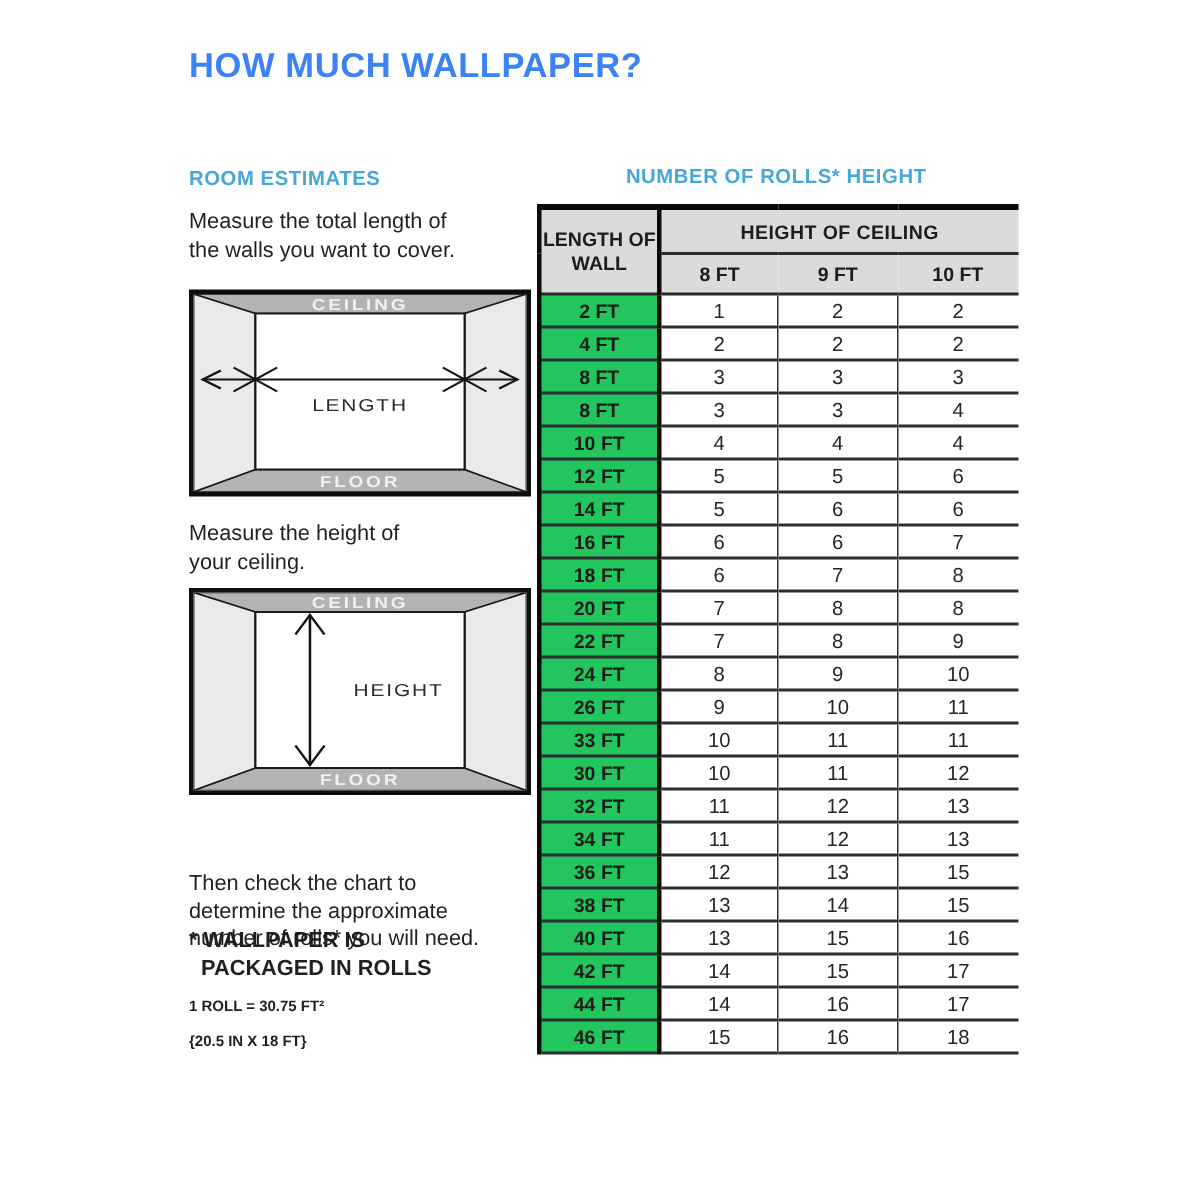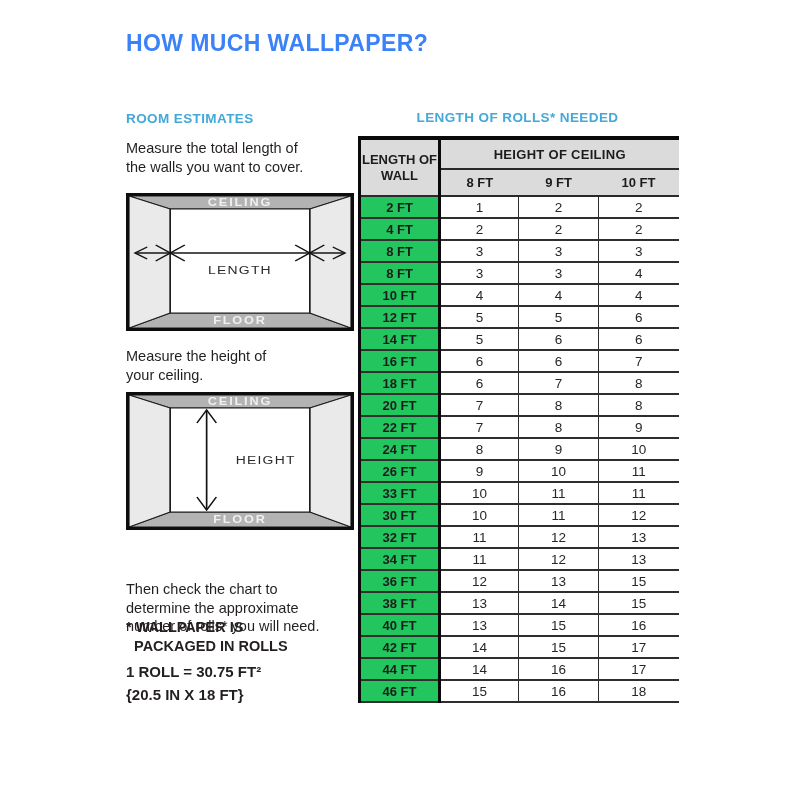--- a/index.html
+++ b/index.html
@@ -10,21 +10,21 @@
 
   .section-heading { font-size:13.5px; font-weight:bold; color:#45a8d9; letter-spacing:0.4px; }
   .left-heading { position:absolute; left:126px; top:111px; }
 
   .step-text { position:absolute; left:126px; width:235px; font-size:14.5px; line-height:18.5px; color:#231f20; white-space:pre-line; }
   .step1 { top:139px; }
   .step2 { top:347px; }
   .step3 { top:580px; }
 
   .footnote { position:absolute; left:126px; top:618px; font-size:14.5px; font-weight:bold; line-height:19px; white-space:pre; }
-  .roll-info { position:absolute; left:126px; top:660px; font-size:15px; font-weight:bold; line-height:23px; white-space:pre-line; }
+  .roll-info { position:absolute; left:126px; top:660px; font-size:10px; font-weight:bold; line-height:23px; white-space:pre-line; }
 
   .room-diagram { position:absolute; left:126px; width:228px; height:138px; border:3px solid #0d0d0d; background:#ffffff; }
   .diagram1 { top:193px; }
   .diagram2 { top:392px; }
   .room-diagram svg { display:block; width:100%; height:100%; }
 
   .table-heading { position:absolute; left:358px; top:110px; width:319px; text-align:center; }
 
   .rolls-table { position:absolute; left:358px; top:136px; width:319px; border-collapse:collapse; table-layout:fixed;
                  border-left:3px solid #0a0a0a; border-top:4px solid #0a0a0a; }
@@ -96,21 +96,21 @@
   <p class="step-text step3">Then check the chart to
 determine the approximate
 number of rolls* you will need.</p>
 
   <p class="footnote">* WALLPAPER IS
   PACKAGED IN ROLLS</p>
 
   <p class="roll-info">1 ROLL = 30.75 FT²
 {20.5 IN X 18 FT}</p>
 
-  <h2 class="section-heading table-heading">LENGTH OF ROLLS* NEEDED</h2>
+  <h2 class="section-heading table-heading">NUMBER OF ROLLS* HEIGHT</h2>
 
   <table class="rolls-table">
     <colgroup>
       <col style="width:80px">
         <col style="width:79px">
         <col style="width:80px">
         <col style="width:80px">
     </colgroup>
     <thead>
       <tr>

